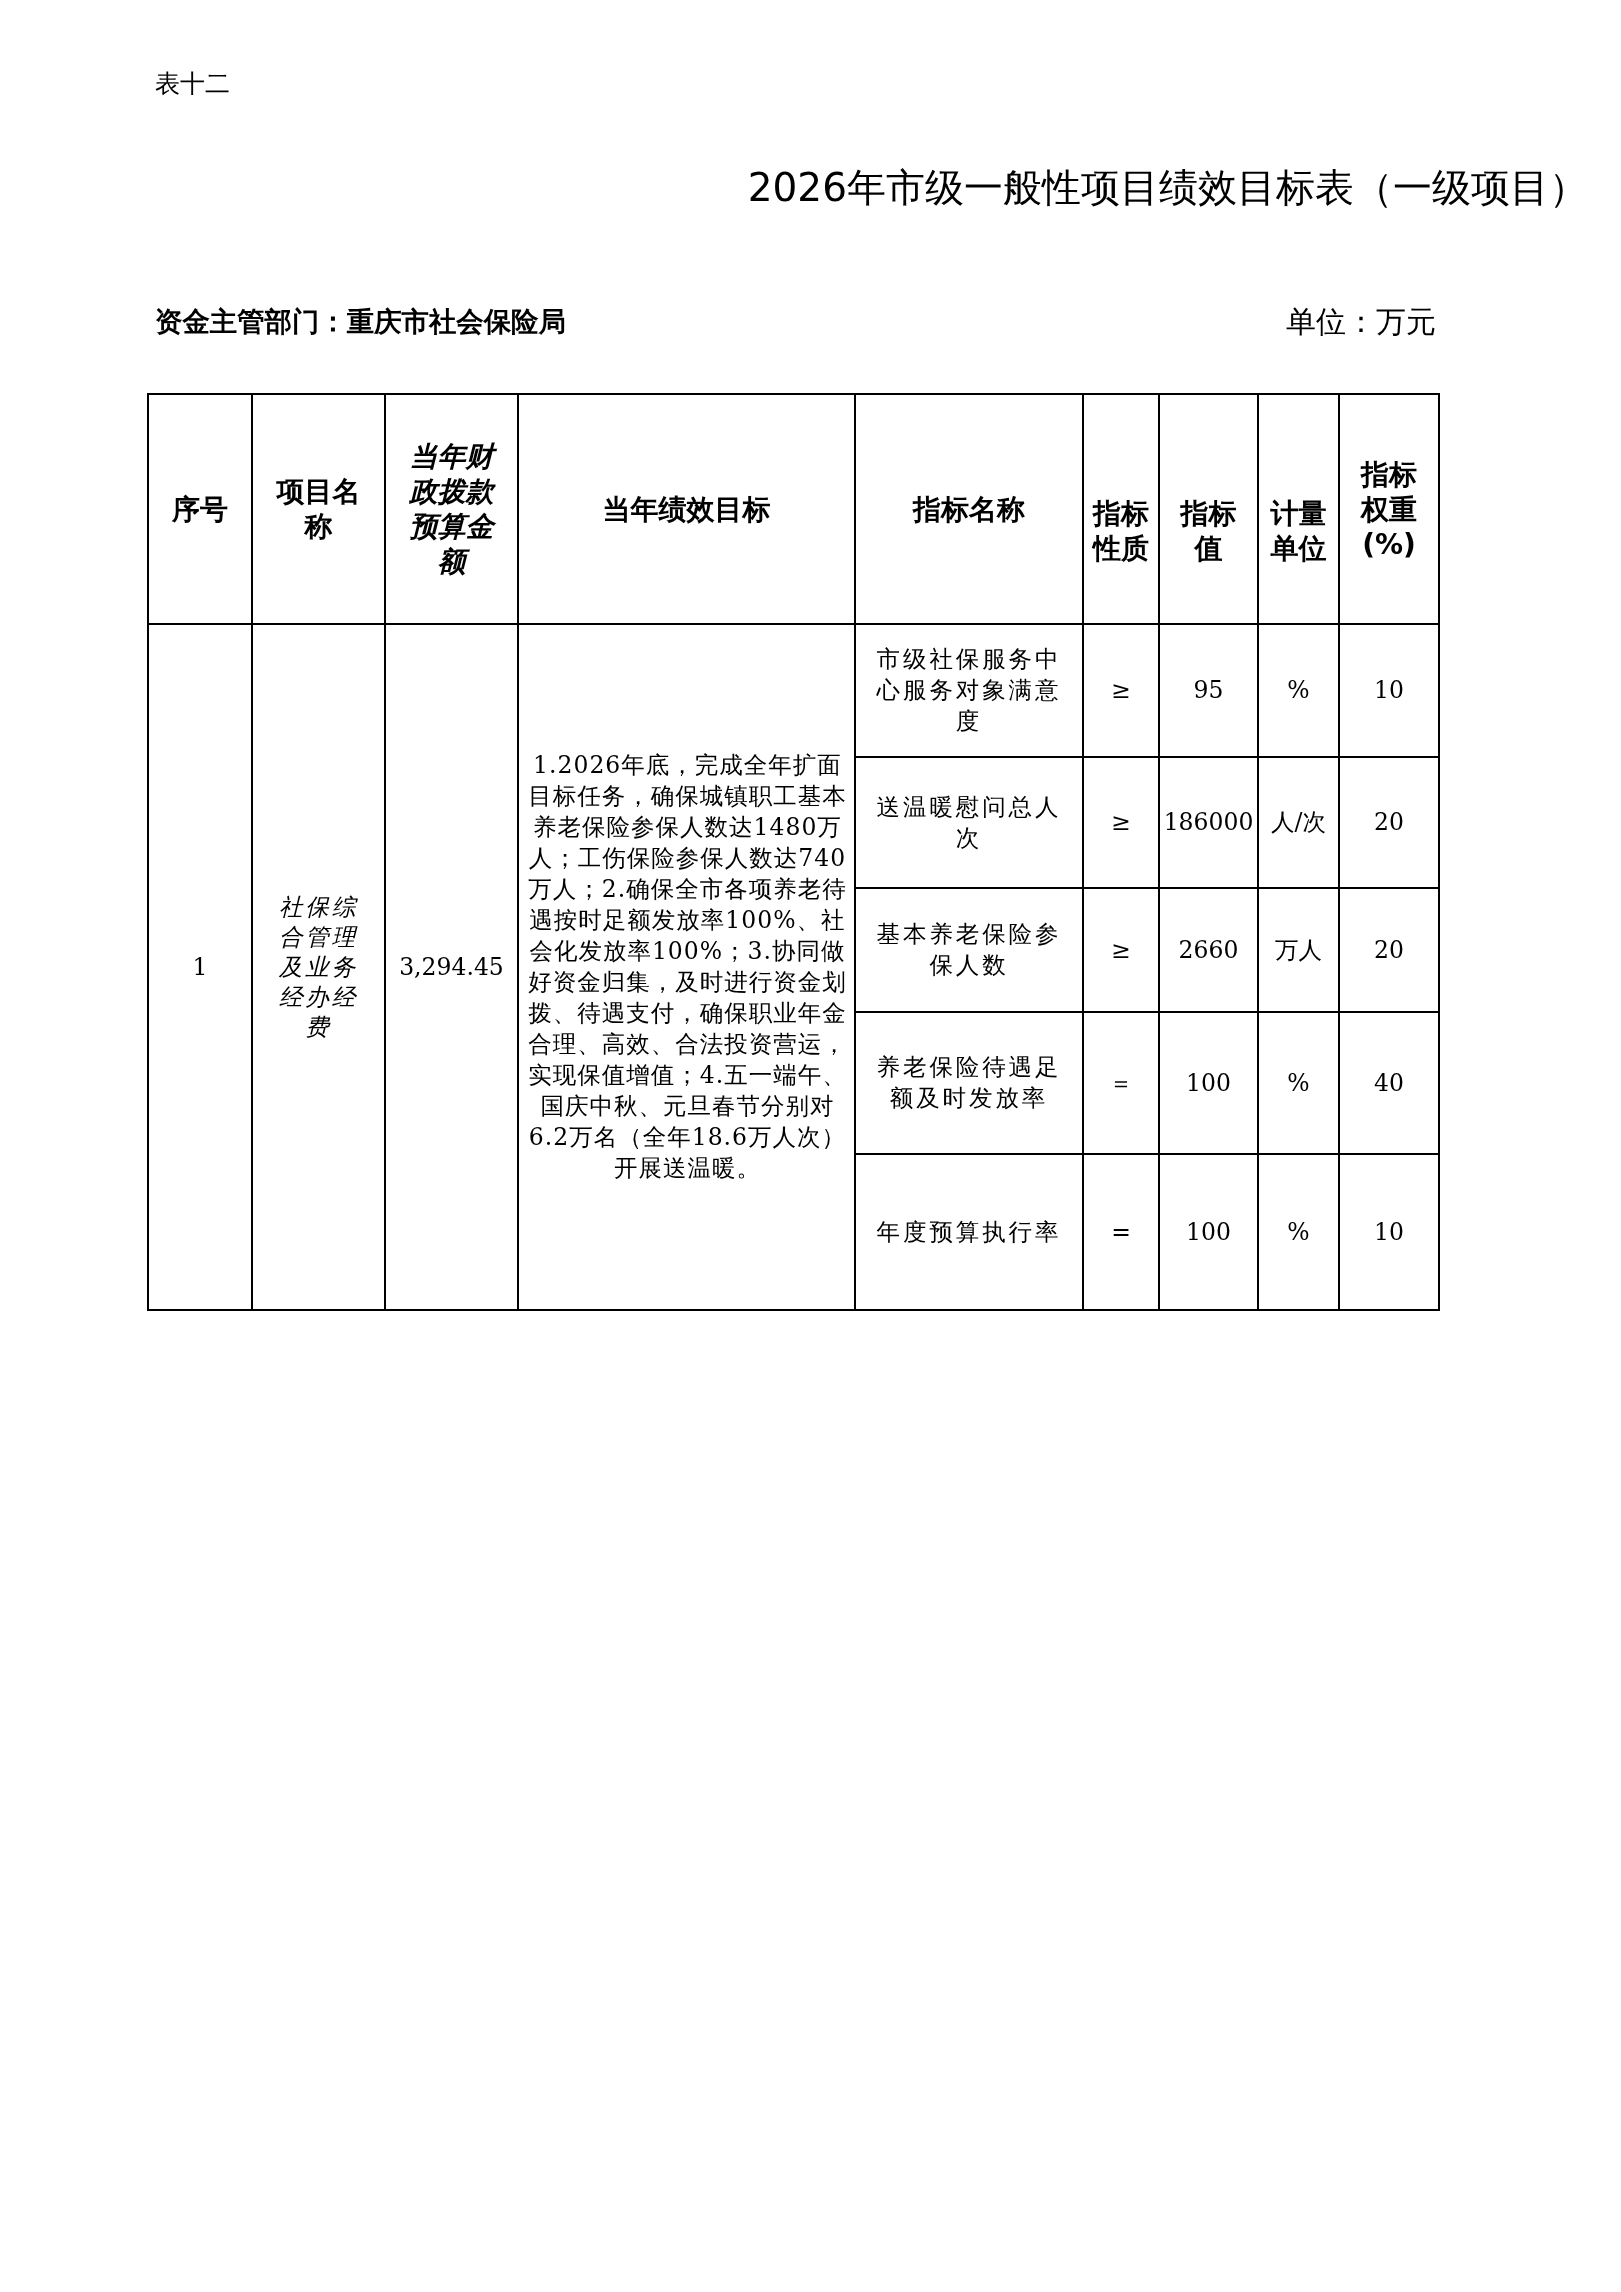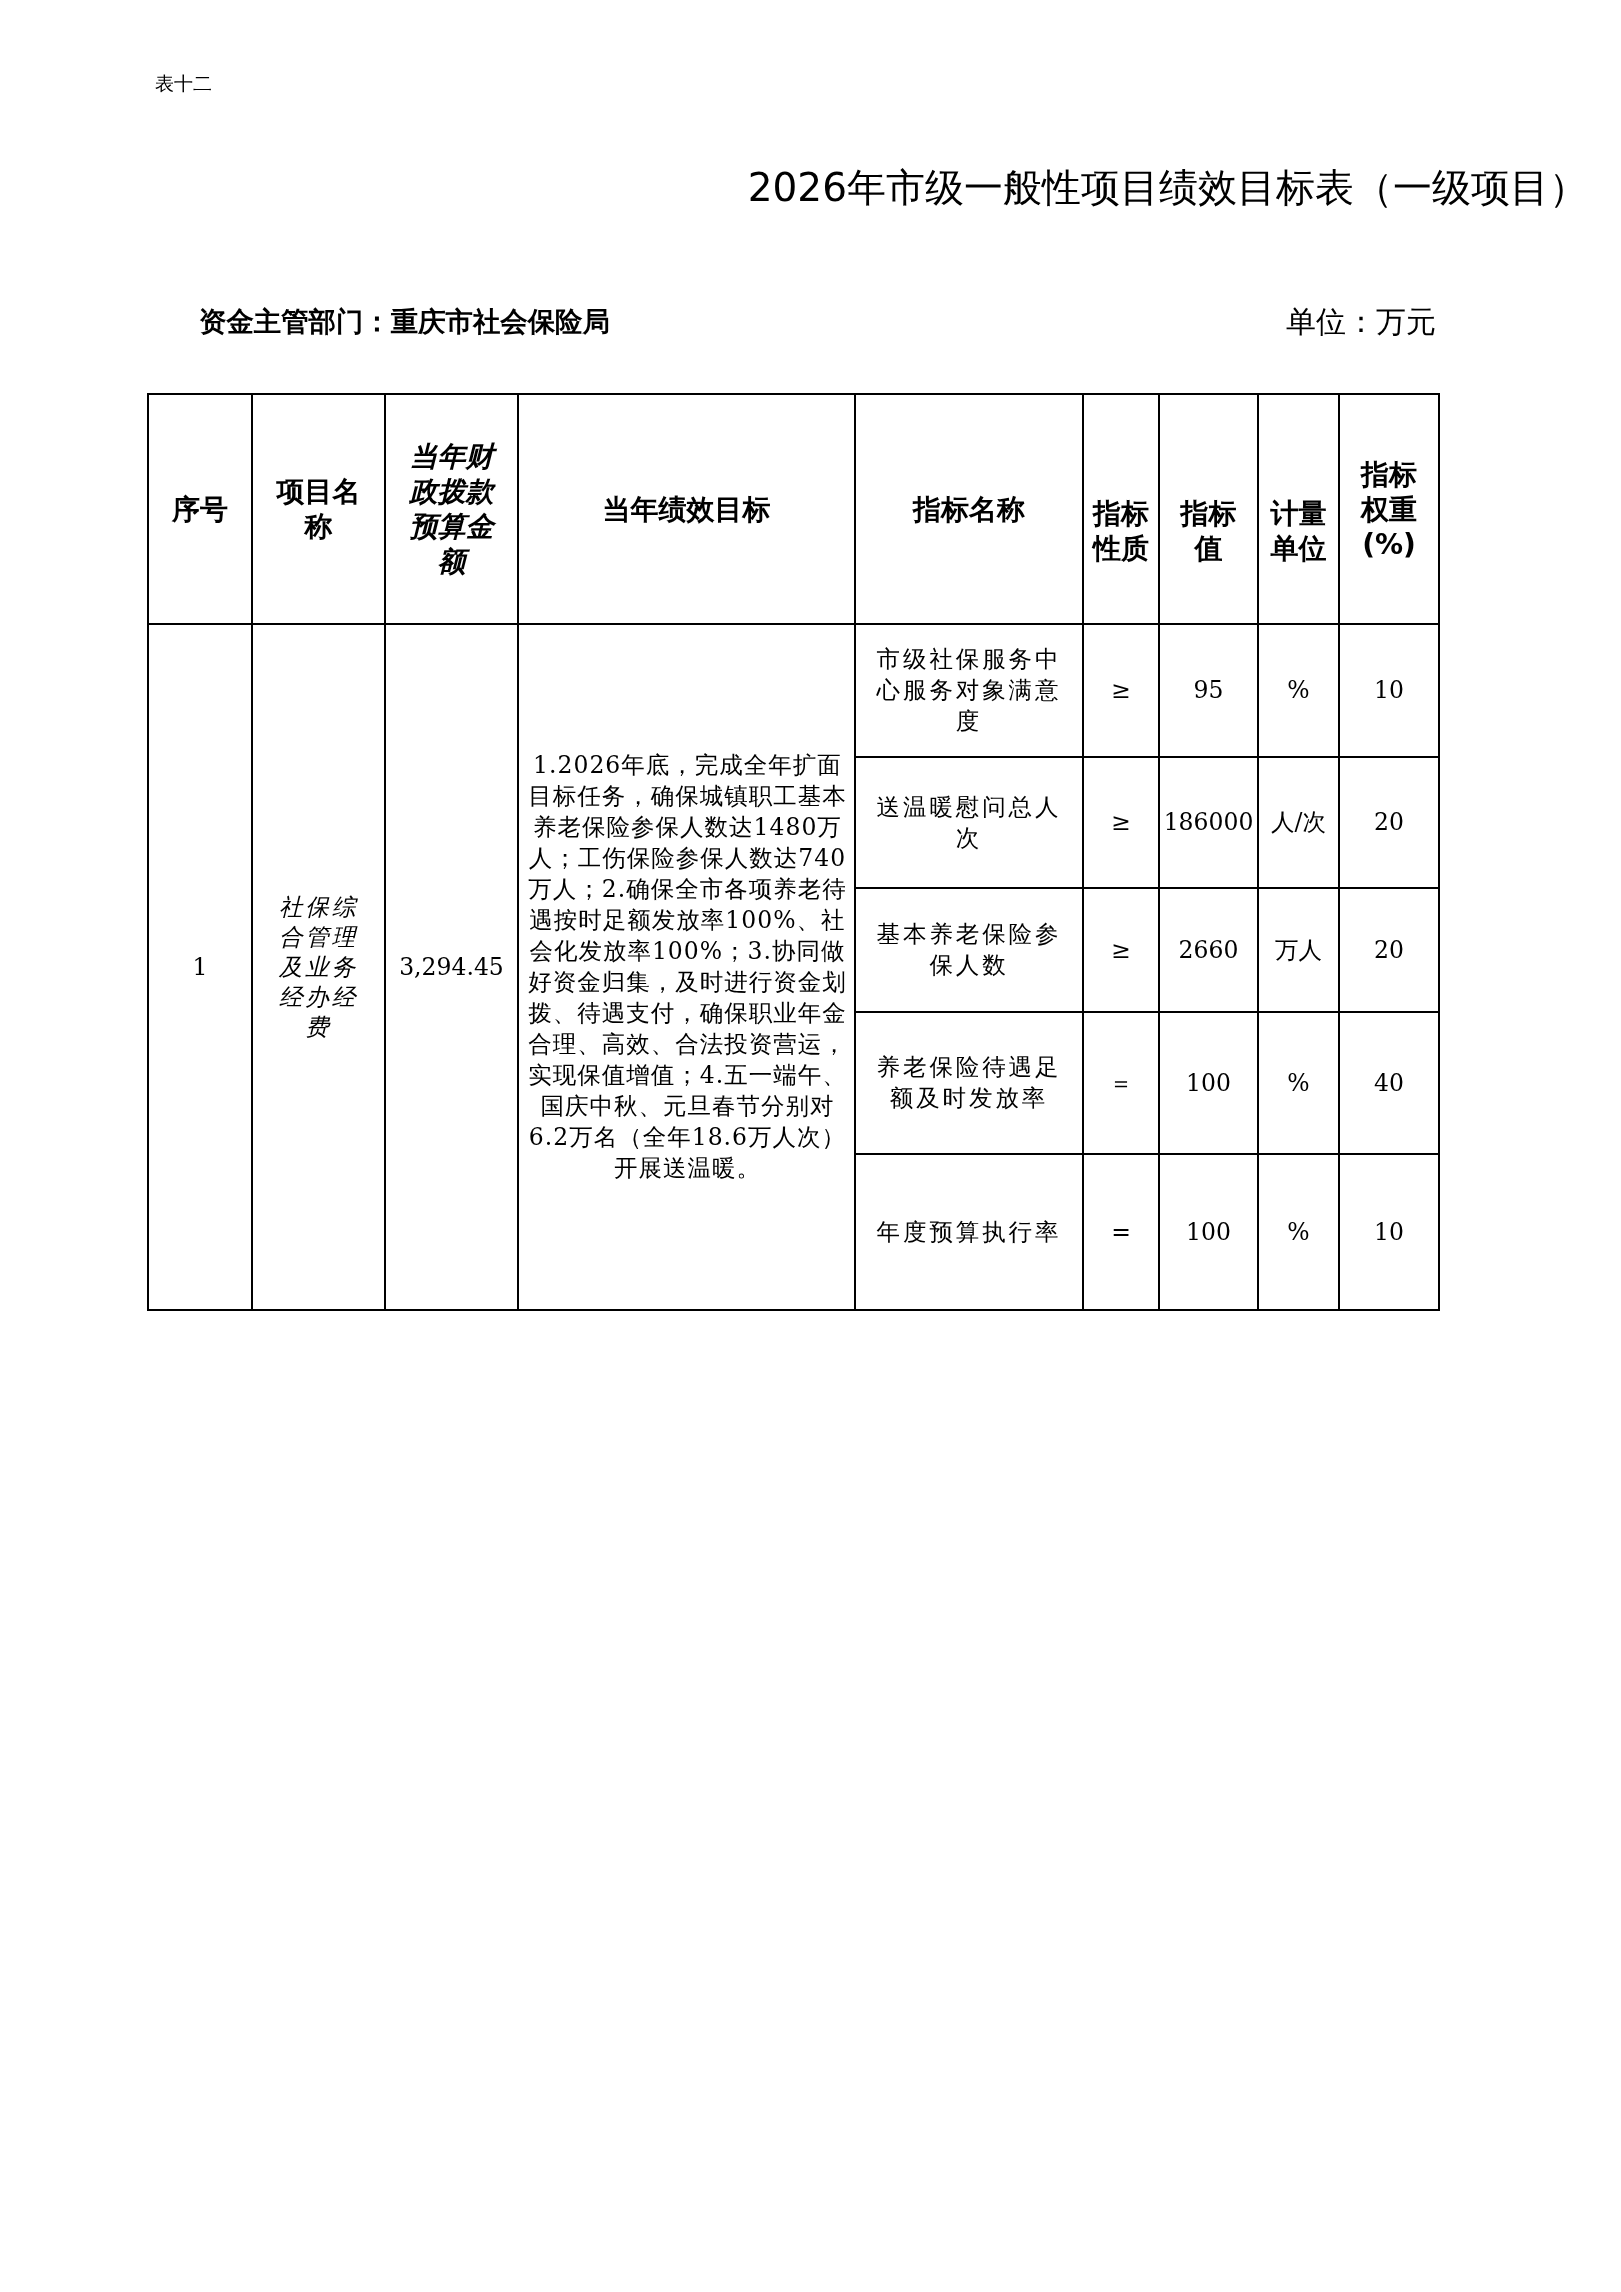--- a/index.html
+++ b/index.html
@@ -2,30 +2,30 @@
 <html><head>
 <meta charset="utf-8">
 <style>
   html, body { margin: 0; padding: 0; background: #ffffff; }
   body {
     width: 1621px; height: 2293px; position: relative; overflow: hidden;
     font-family: "DejaVu Serif", "Liberation Serif", serif; color: #000;
   }
   .table-label {
     position: absolute; left: 155px; top: 69px;
-    font-size: 19px; line-height: 29px;
+    font-size: 25px; line-height: 29px;
   }
   .doc-title {
     position: absolute; left: 0; width: 1588px; top: 163px;
     text-align: right; font-size: 39px; line-height: 49px;
     font-family: "DejaVu Sans", "Liberation Sans", sans-serif;
   }
   .dept-line {
     position: absolute; left: 155px; top: 304px;
-    font-size: 27.4px; font-weight: bold; line-height: 35px; margin-left: 44px;
+    font-size: 27.4px; font-weight: bold; line-height: 35px;
   }
   .unit-line {
     position: absolute; left: 1286px; top: 306px;
     font-size: 30px; line-height: 31px;
   }
   table.perf {
     position: absolute; left: 147px; top: 393px;
     border-collapse: collapse; table-layout: fixed;
     width: 1293px;
   }

